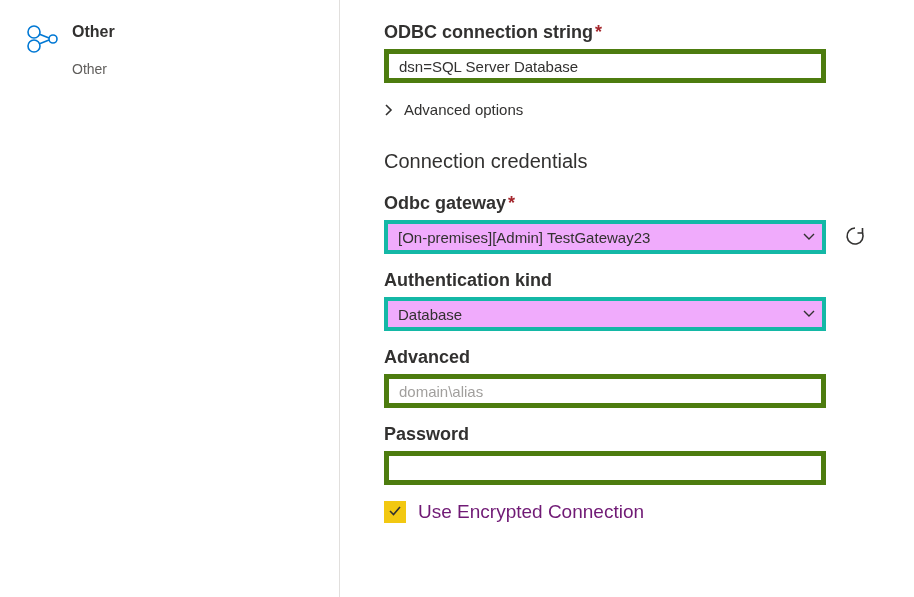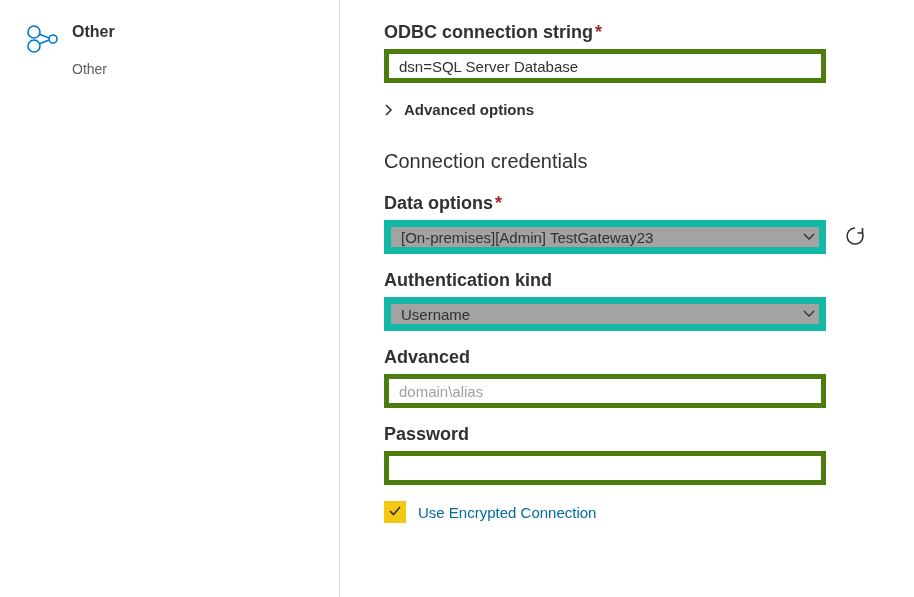--- a/index.html
+++ b/index.html
@@ -84,26 +84,26 @@
       align-items: center;
       gap: 14px;
     }
     .select-wrap {
       position: relative;
       width: 442px;
     }
     .select-input {
       width: 100%;
       height: 34px;
-      border: 7px solid #14b8a6;
+      border: 4px solid #14b8a6;
       padding: 0 36px 0 10px;
       font-size: 15px;
       font-family: inherit;
       color: #323130;
-      background: #a3a3a3;
+      background: #f0abfc;
       appearance: none;
       outline: none;
       cursor: pointer;
       text-align: left;
     }
     .chevron-down {
       position: absolute;
       right: 10px;
       top: 50%;
       transform: translateY(-50%);
@@ -123,42 +123,42 @@
       align-items: center;
       gap: 10px;
       margin-top: 18px;
       cursor: pointer;
     }
     .chevron-right {
       display: inline-flex;
     }
     .advanced-text {
       font-size: 15px;
-      font-weight: 700;
+      font-weight: 400;
       color: #323130;
     }
     .checkbox-row {
       display: flex;
       align-items: center;
       gap: 12px;
       margin-top: 14px;
     }
     .checkbox-box {
       width: 22px;
       height: 22px;
       background: #f2c811;
       display: flex;
       align-items: center;
       justify-content: center;
       cursor: pointer;
       flex-shrink: 0;
     }
     .checkbox-label {
-      font-size: 15px;
-      color: #0369a1;
+      font-size: 19px;
+      color: #701a75;
     }
   </style>
 </head>
 <body>
 
 <div class="sidebar">
   <div class="connector-icon">
     <svg width="34" height="34" viewBox="0 0 34 34">
       <circle cx="10" cy="10" r="6" fill="none" stroke="#0078d4" stroke-width="1.6"></circle>
       <circle cx="10" cy="24" r="6" fill="none" stroke="#0078d4" stroke-width="1.6"></circle>
@@ -189,21 +189,21 @@
           <path d="M2 2 L7 7 L2 12" fill="none" stroke="#323130" stroke-width="1.6"></path>
         </svg>
     </span>
     <span class="advanced-text">Advanced options</span>
   </div>
 
   <h2 class="section-heading secondary">Connection credentials</h2>
 
   <div class="field">
     <label class="field-label">
-      <span>Data options</span><span class="required">*</span>
+      <span>Odbc gateway</span><span class="required">*</span>
     </label>
     <div class="gateway-row">
       <div class="select-wrap">
         <button type="button" class="select-input">[On-premises][Admin] TestGateway23</button>
         <span class="chevron-down">
           <svg width="14" height="10" viewBox="0 0 14 10">
               <path d="M2 2 L7 7 L12 2" fill="none" stroke="#323130" stroke-width="1.4"></path>
             </svg>
         </span>
       </div>
@@ -214,21 +214,21 @@
             <path d="M 18.5 3 L 18.5 8 L 13.5 8" fill="none" stroke="#323130" stroke-width="1.6"></path>
           </svg>
         </span>
       </button>
     </div>
   </div>
 
   <div class="field">
     <label class="field-label">Authentication kind</label>
     <div class="select-wrap">
-      <button type="button" class="select-input">Username</button>
+      <button type="button" class="select-input">Database</button>
       <span class="chevron-down">
         <svg width="14" height="10" viewBox="0 0 14 10">
             <path d="M2 2 L7 7 L12 2" fill="none" stroke="#323130" stroke-width="1.4"></path>
           </svg>
       </span>
     </div>
   </div>
 
   <div class="field">
     <label class="field-label">Advanced</label>

